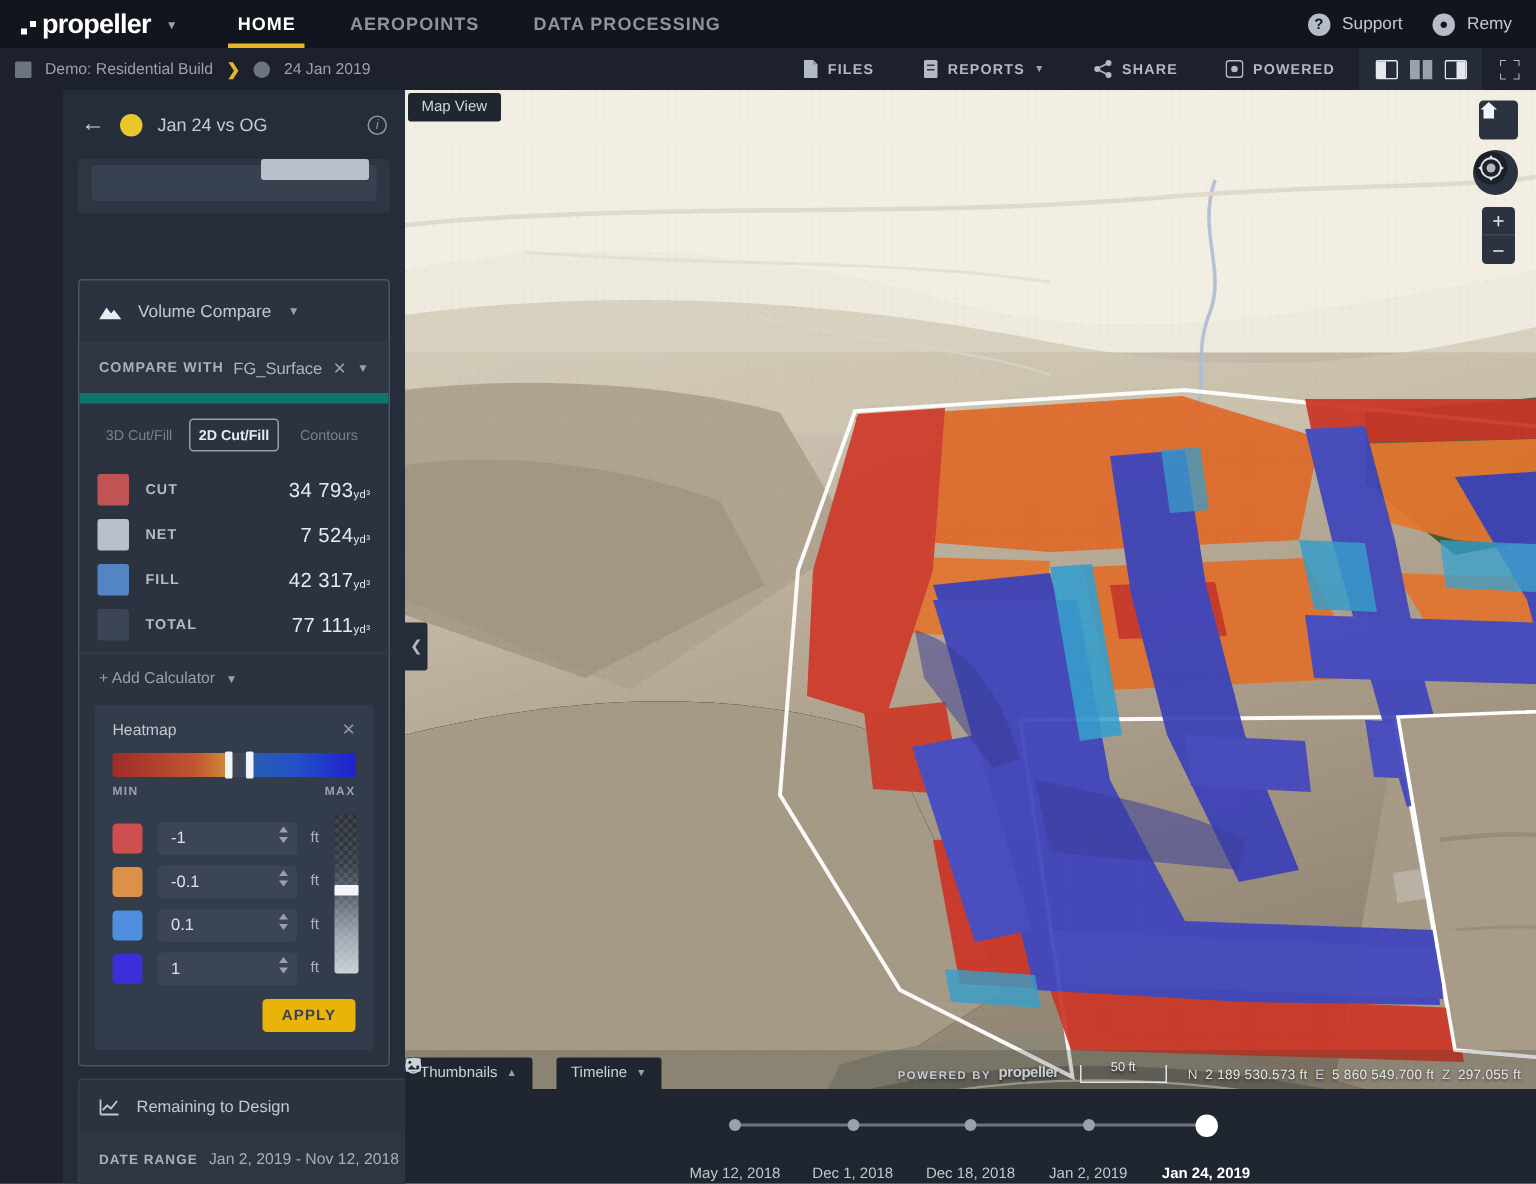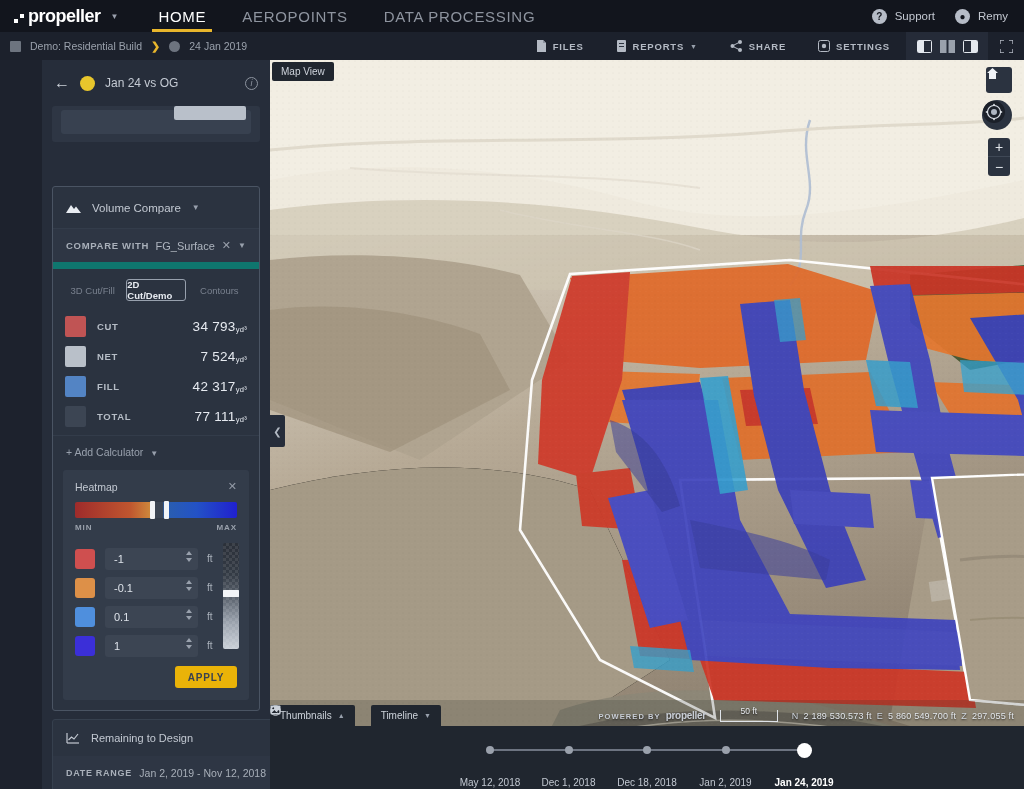--- a/index.html
+++ b/index.html
@@ -20,21 +20,21 @@
   .brand { display: flex; align-items: center; padding-left: 14px; gap: 7px; }
   .brand-logo { display: flex; align-items: center; font-size: 18px; font-weight: bold; color: #fff; letter-spacing: -0.5px; }
   .brand-dots { display: inline-block; width: 12px; height: 13px; position: relative; margin-right: 2px; }
   .brand-dots i { position: absolute; background: #fff; width: 4px; height: 4px; }
   .brand-dots i:nth-child(1) { left: 0; bottom: 0; }
   .brand-dots i:nth-child(2) { left: 6px; bottom: 5px; }
   .brand-caret { font-size: 8px; color: #9aa0ad; margin-left: 3px; }
   .nav-items { display: flex; align-items: stretch; margin-left: 22px; }
   .nav-item {
     display: flex; align-items: center; padding: 0 18px;
-    font-size: 15px; font-weight: normal; letter-spacing: 0.7px;
+    font-size: 12px; font-weight: bold; letter-spacing: 0.7px;
     color: #8e949f; cursor: pointer; position: relative;
   }
   .nav-item.active { color: #ffffff; }
   .nav-item.active::after {
     content: ""; position: absolute; bottom: 0; left: 12px; right: 12px;
     height: 3px; background: #e8b62c;
   }
   .topnav-right { margin-left: auto; display: flex; align-items: center; padding-right: 16px; gap: 20px; }
   .tn-user { display: flex; align-items: center; gap: 8px; font-size: 11.5px; color: #c3c8d1; cursor: pointer; }
   .circ-icon {
@@ -379,21 +379,21 @@
             <circle cx="2.5" cy="6" r="2" fill="#b4bac4"></circle>
             <path d="M4 5L9 2.5M4 7l5 2.5" stroke="#b4bac4" stroke-width="1"></path>
           </svg>
         <span>SHARE</span>
       </div>
       <div class="tool">
         <svg width="12" height="12" viewBox="0 0 12 12">
             <rect x="0.5" y="0.5" width="11" height="11" rx="2" fill="none" stroke="#b4bac4"></rect>
             <circle cx="6" cy="6" r="2.2" fill="#b4bac4"></circle>
           </svg>
-        <span>SETTINGS</span>
+        <span>POWERED</span>
       </div>
       <div class="viewmodes">
         <div class="vm">
           <svg width="15" height="13" viewBox="0 0 15 13">
               <rect x="0.5" y="0.5" width="14" height="12" rx="1" fill="none" stroke="#e4e8ee"></rect>
               <rect x="1" y="1" width="6" height="11" fill="#e4e8ee"></rect>
             </svg>
         </div>
         <div class="vm">
           <svg width="15" height="13" viewBox="0 0 15 13">
@@ -445,21 +445,21 @@
           <span>COMPARE WITH</span>
           <span class="val">
             <span>FG_Surface</span>
             <span class="x-btn">✕</span>
             <span class="caret">▼</span>
           </span>
         </div>
 
         <div class="seg">
           <div class="seg-btn">3D Cut/Fill</div>
-          <div class="seg-btn active">2D Cut/Demo</div>
+          <div class="seg-btn active">2D Cut/Fill</div>
           <div class="seg-btn">Contours</div>
         </div>
 
         <div class="vol-rows">
           <div class="vol-row">
             <span class="sw" style="background:#c05454"></span>
             <span class="vol-label">CUT</span>
             <span class="vol-val"><span>34 793</span><sub>yd³</sub></span>
           </div>
           <div class="vol-row">

